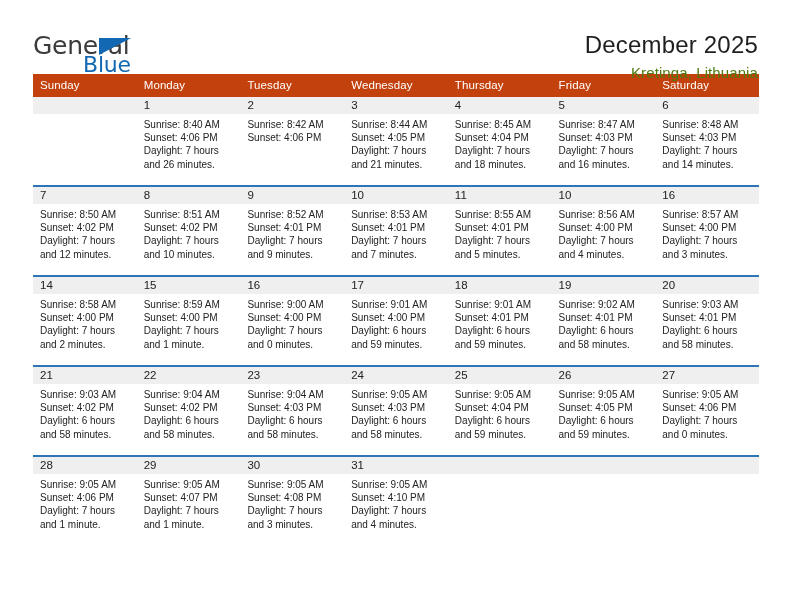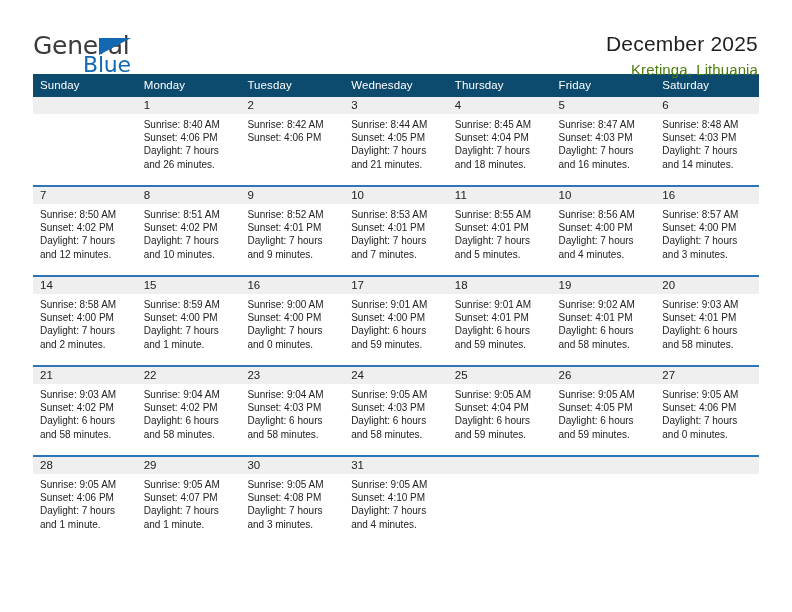--- a/index.html
+++ b/index.html
@@ -62,21 +62,21 @@
     letter-spacing: -0.2px;
     color: #1268b3;
     font-family: "DejaVu Sans", sans-serif;
   }
 
   .title-block {
     text-align: right;
     padding-top: 2px;
   }
   .cal-title {
-    font-size: 21px;
+    font-size: 24px;
     color: #1f1f1f;
     line-height: 1.12;
     font-weight: normal;
     margin: 0;
     letter-spacing: 0.2px;
   }
   .cal-subtitle {
     font-size: 15px;
     color: #4d7c0f;
     margin: 5px 0 0 0;
@@ -86,21 +86,21 @@
 
   
   .calendar {
     margin: 0 33px;
     width: 726px;
     box-sizing: border-box;
   }
   .weekday-header {
     display: grid;
     grid-template-columns: repeat(7, 1fr);
-    background: #0c4a6e;
+    background: #c2410c;
   }
   .weekday {
     color: #ffffff;
     font-size: 11.5px;
     padding: 5px 0 6px 7px;
     box-sizing: border-box;
     letter-spacing: 0.1px;
   }
 
   .week-row {

